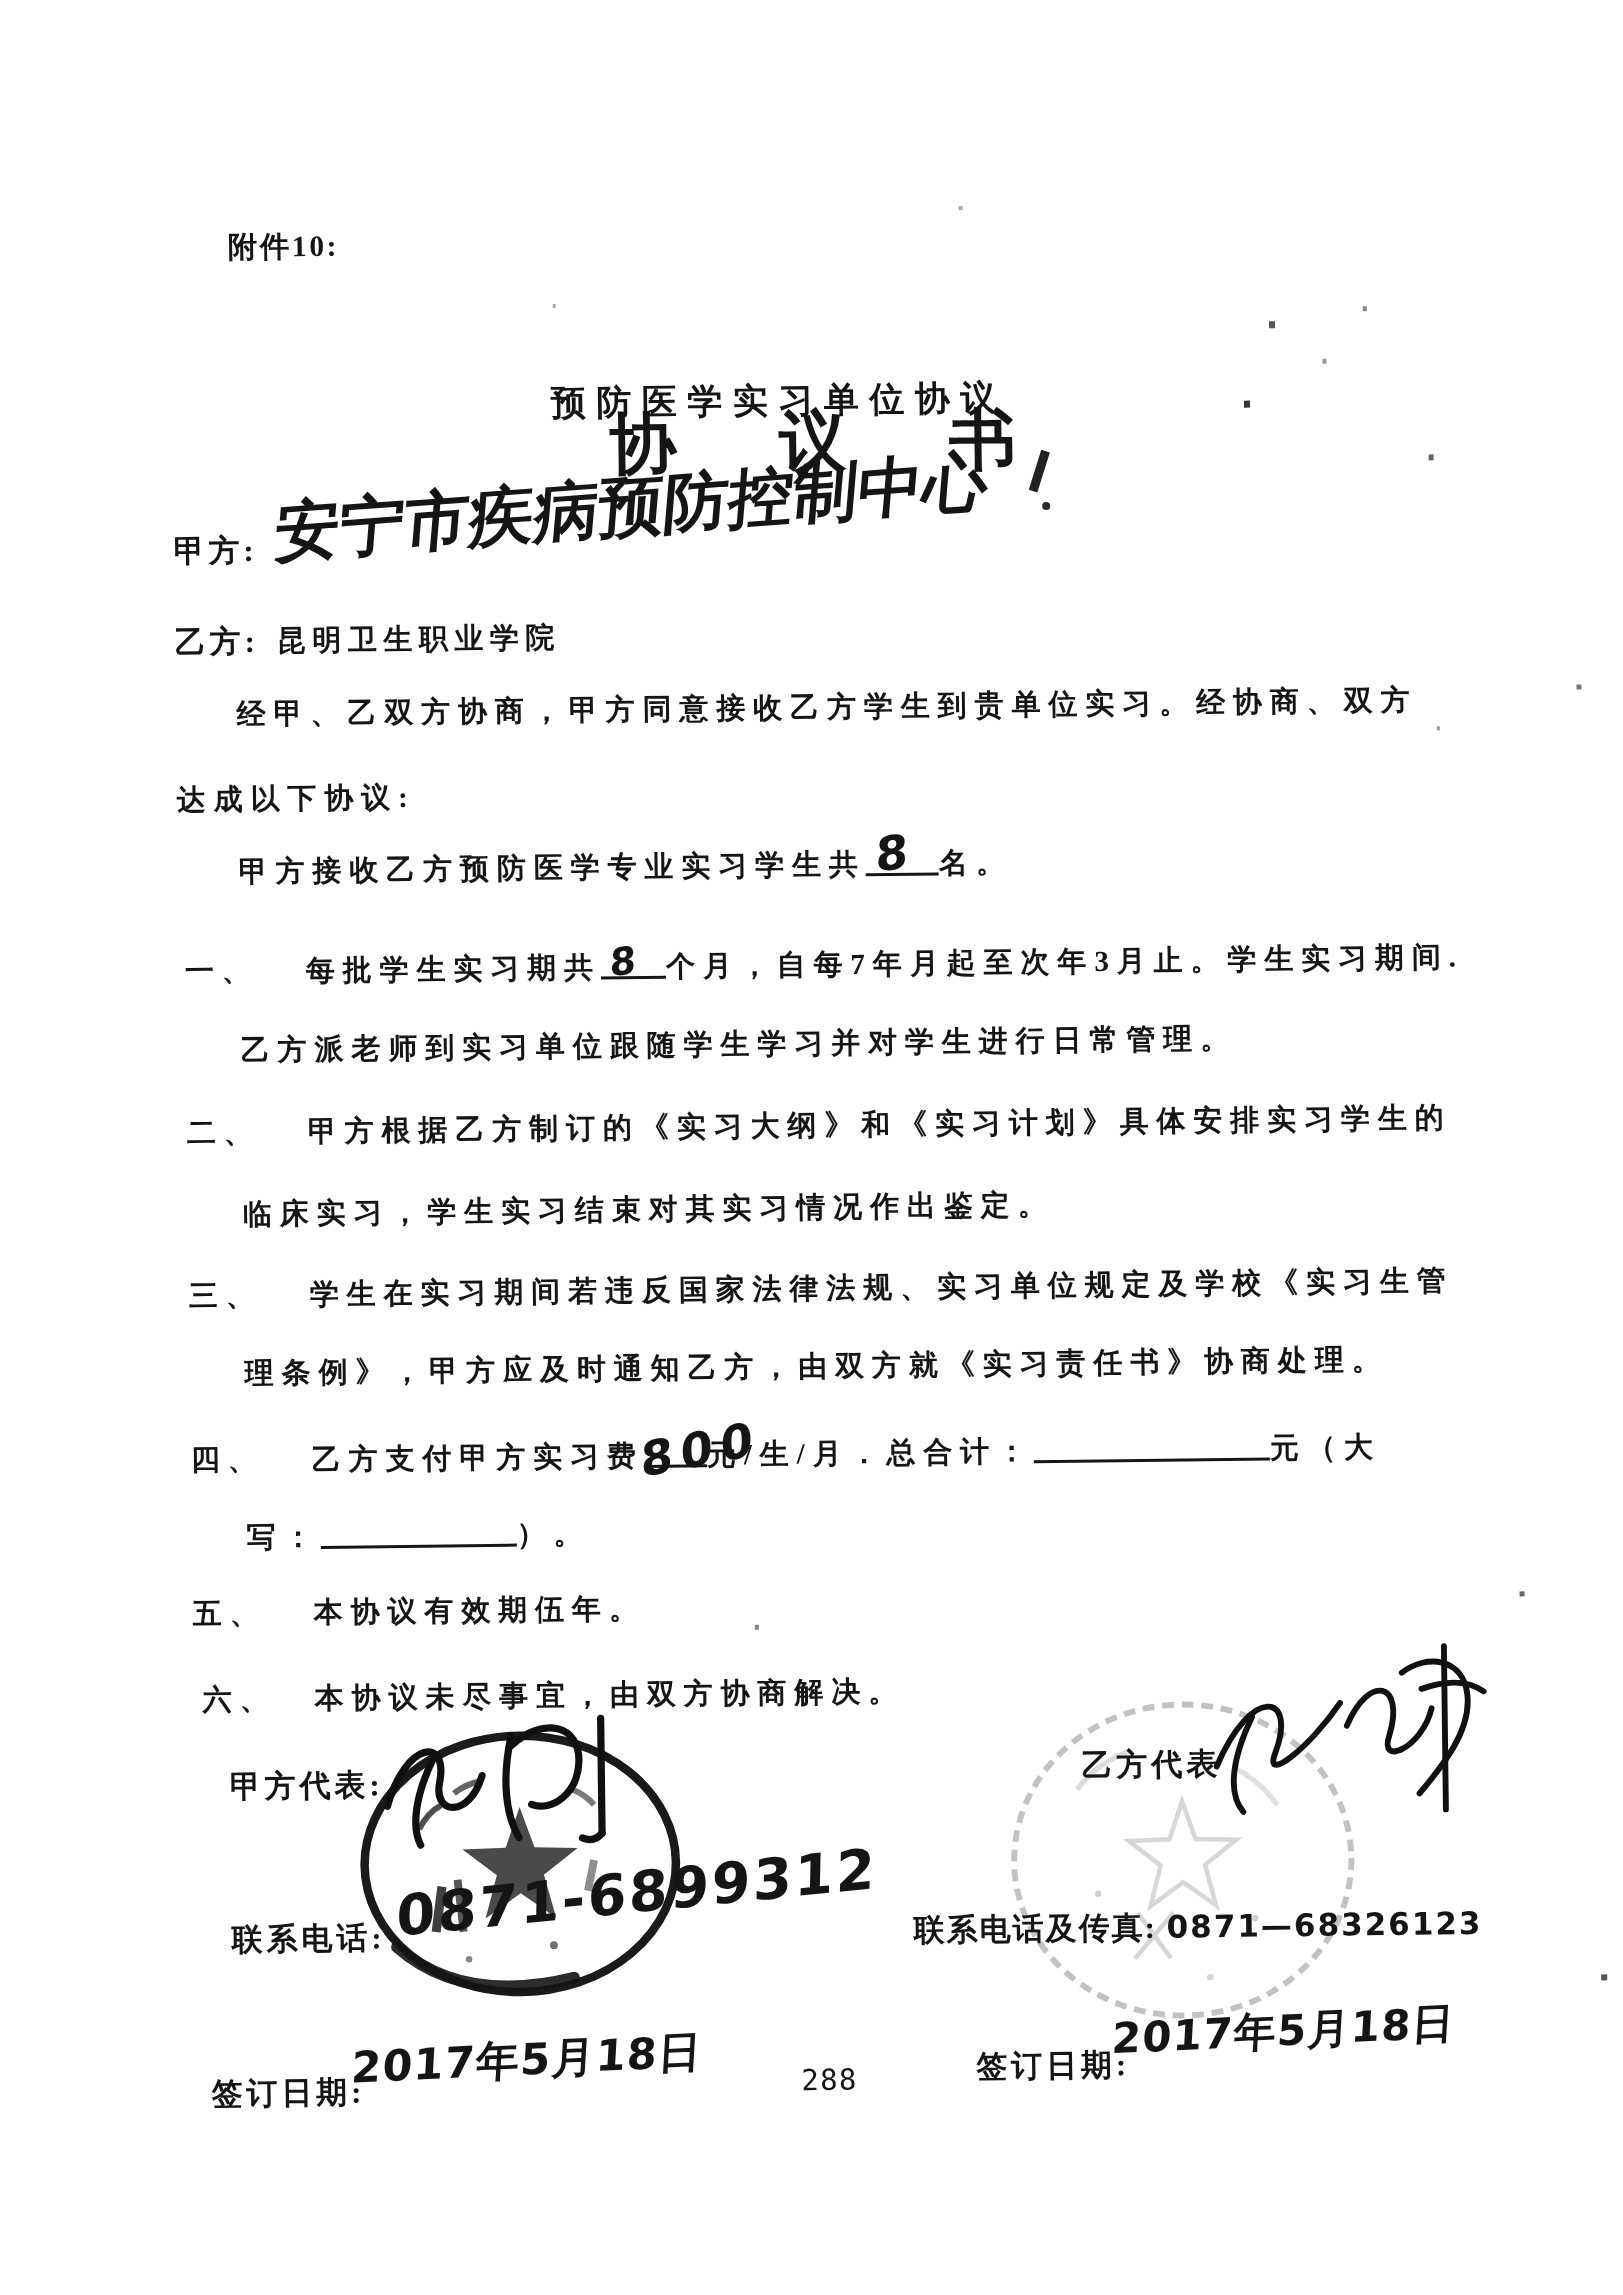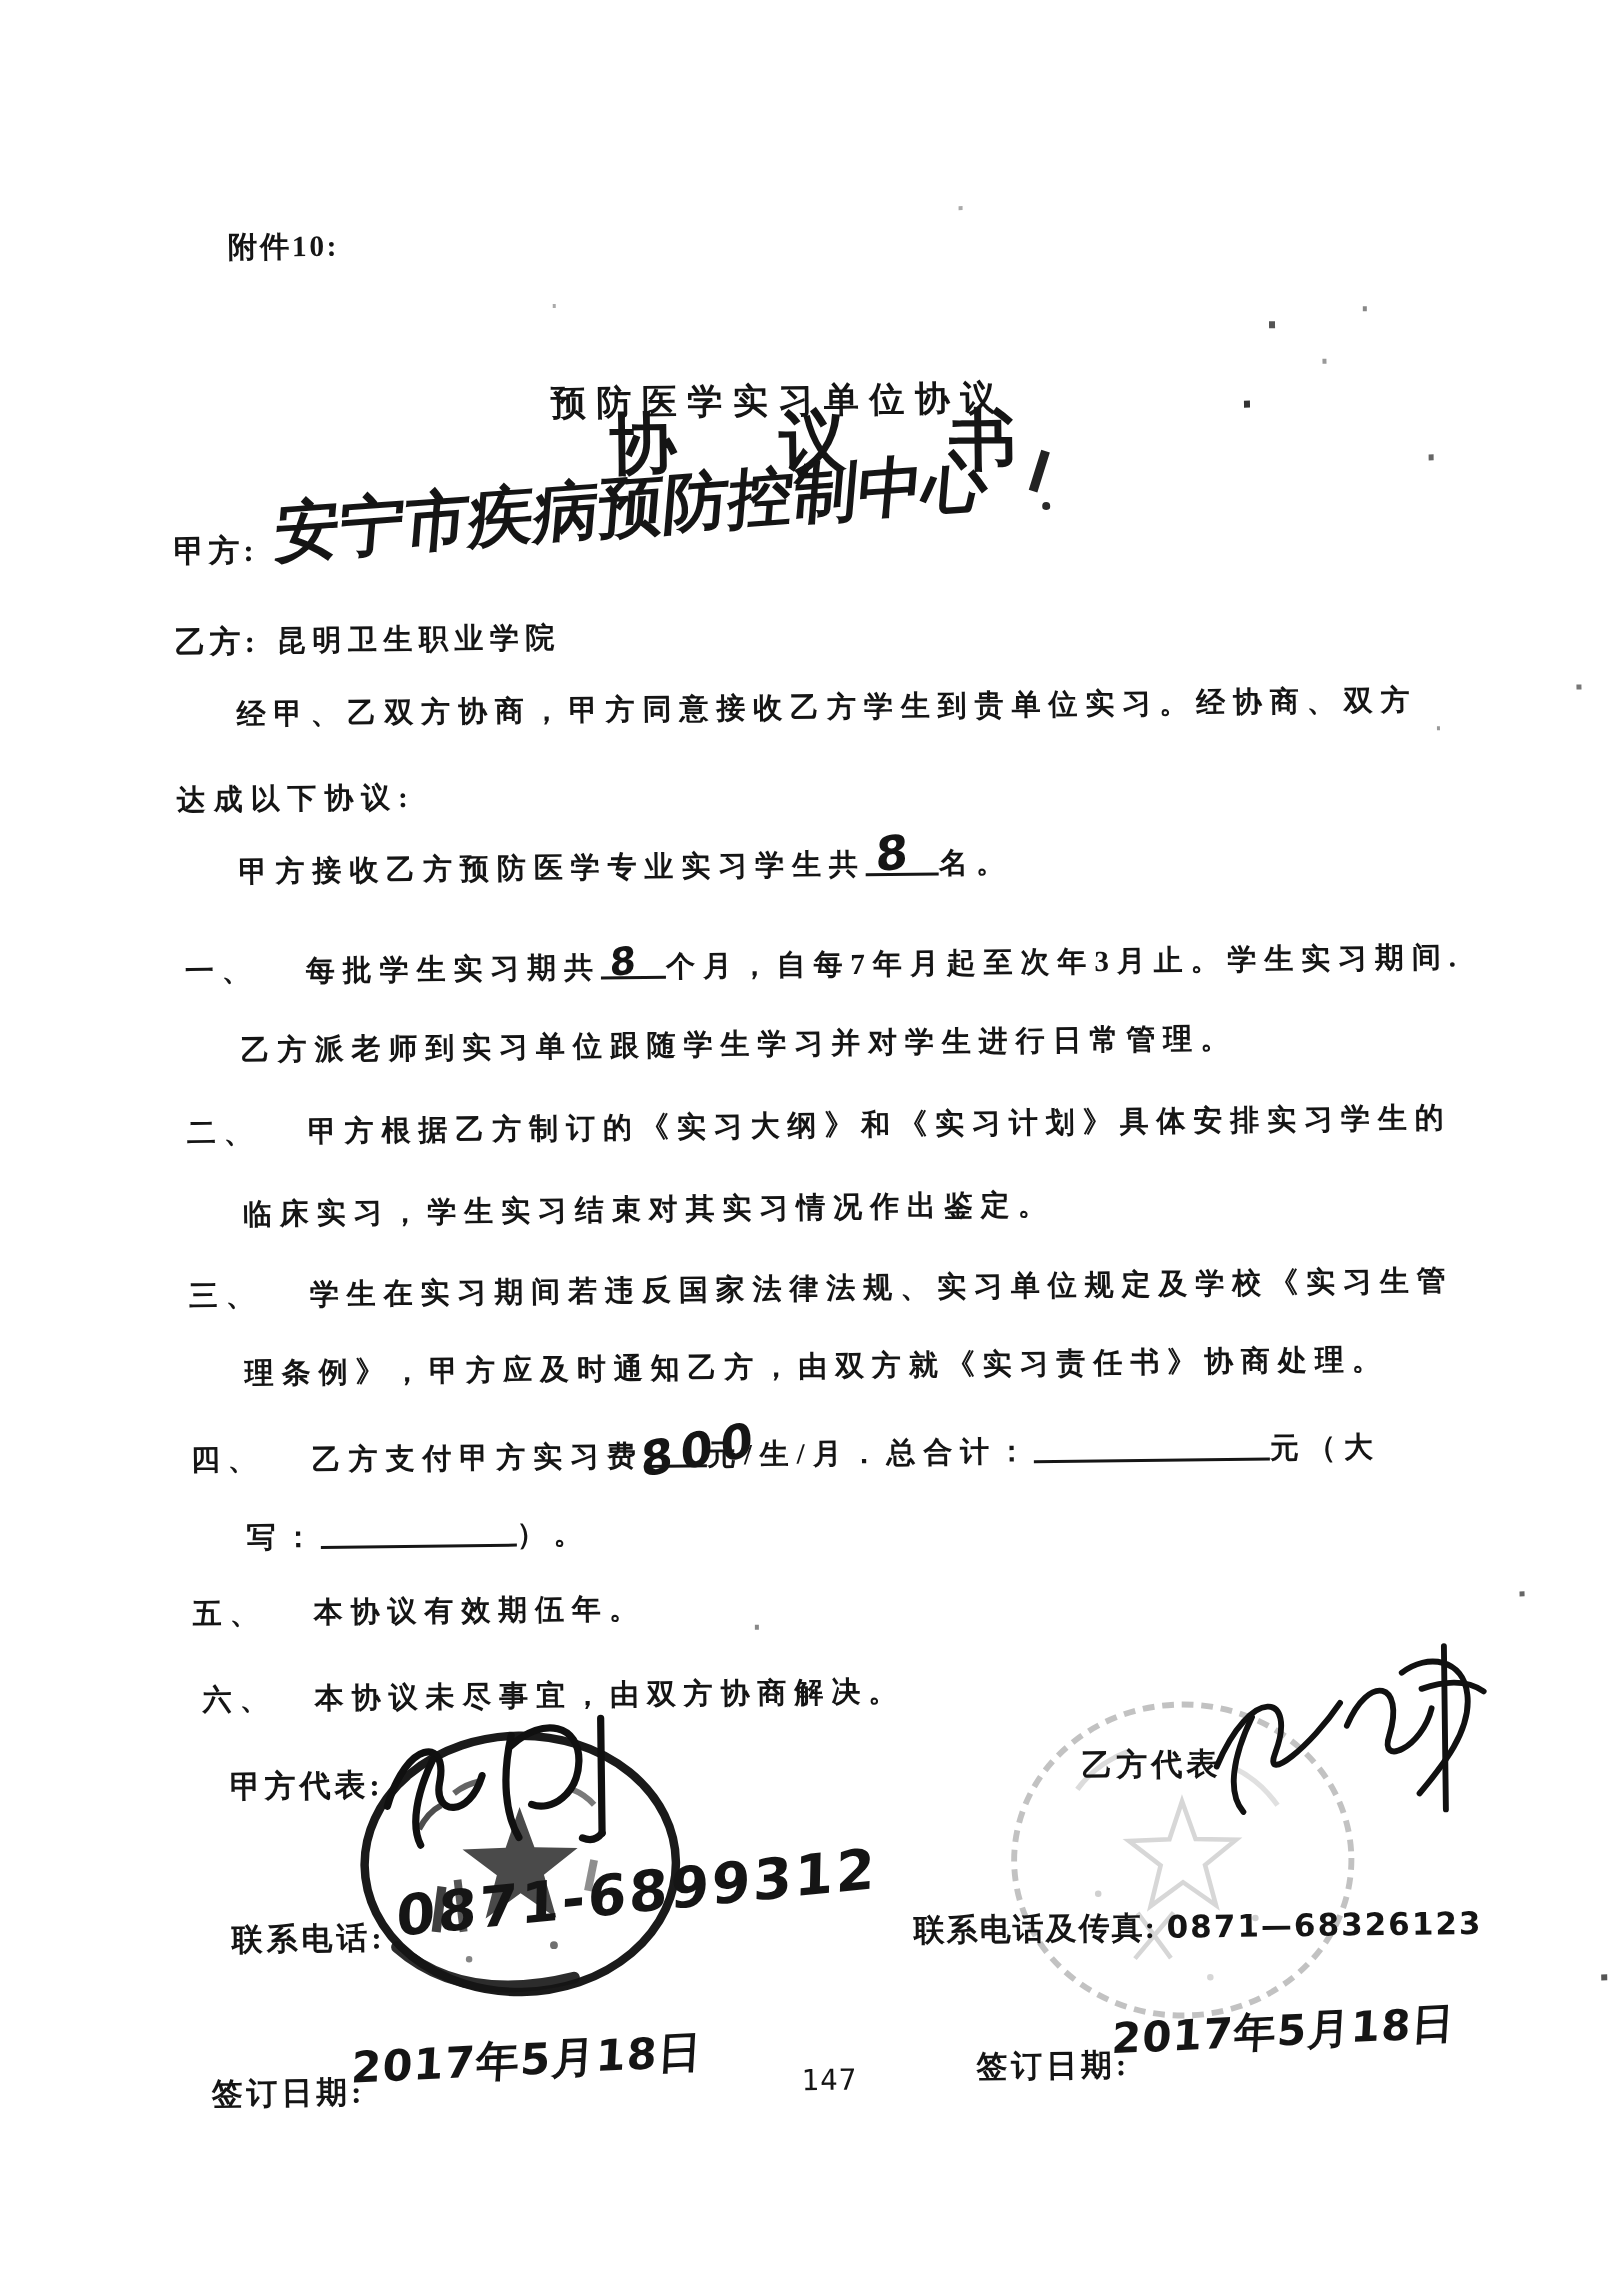--- a/index.html
+++ b/index.html
@@ -130,21 +130,21 @@
     </svg>
 
     <div class="t label" style="left:904px;top:1911px;z-index:2;letter-spacing:2px;">
       <span>联系电话及传真:</span>
       <span style="font-family:'DejaVu Sans',sans-serif;font-weight:700;letter-spacing:2px;">0871—68326123</span>
     </div>
 
     <div class="t label" style="left:200px;top:2066px;">签订日期:</div>
     <div class="t hw hw-date" style="left:338px;top:2034px;">2017年5月18日</div>
 
-    <div class="t pagenum" style="left:790px;top:2063px;">147</div>
+    <div class="t pagenum" style="left:790px;top:2063px;">288</div>
 
     <div class="t label" style="left:965px;top:2048px;">签订日期:</div>
     <div class="t hw hw-date" style="left:1099px;top:2015px;font-size:42px;">2017年5月18日</div>
 
     <div class="s" style="left:1043px;top:453px;width:9.2px;height:42px;transform:rotate(18deg);background:#222;"></div>
     <div class="s" style="left:1050px;top:505px;width:7.9px;height:7.9px;border-radius:50%;background:#2a2a2a;"></div>
 
     <div class="s" style="left:1279px;top:327px;width:5.9px;height:7.2px;"></div>
     <div class="s" style="left:1373px;top:313px;width:3.9px;height:5.2px;background:#888;"></div>
     <div class="s" style="left:1253px;top:406px;width:5.9px;height:6.5px;background:#333;"></div>

